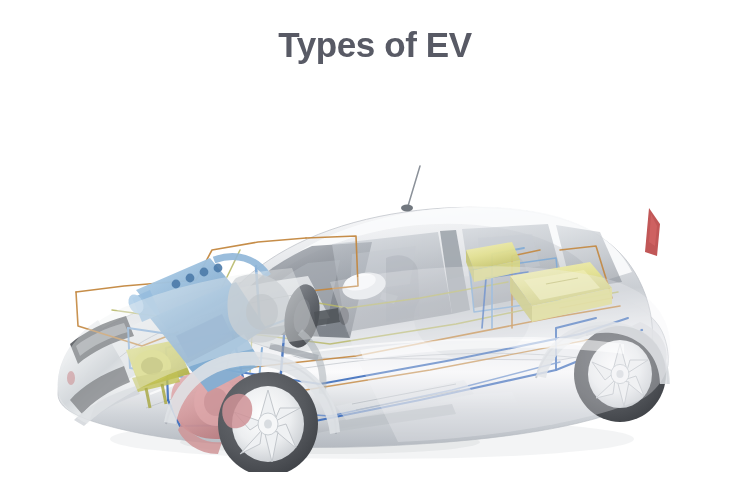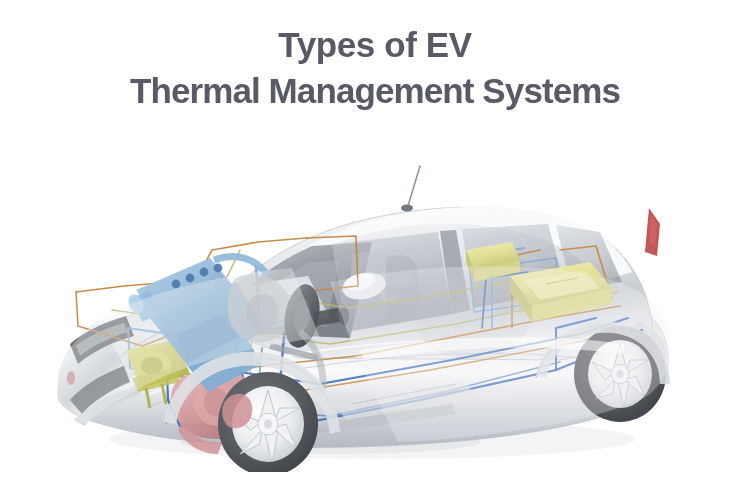--- a/index.html
+++ b/index.html
@@ -32,21 +32,20 @@
   }
   .illus svg{display:block;width:750px;height:340px;}
 </style>
 </head>
 <body>
 
 <div id="root">
 
   <div class="title-block">
     <span class="title-line title-line-1">Types of EV</span>
-    <span class="title-line title-line-2">Thermal Management Systems</span>
   </div>
 
   <div class="illus">
     <svg viewBox="0 0 750 340" xmlns="http://www.w3.org/2000/svg">
       <defs>
 
         <linearGradient id="gBodyTop" x1="0" y1="0" x2="0.25" y2="1">
           <stop offset="0%" stop-color="#fdfdfe"></stop>
           <stop offset="38%" stop-color="#e7e9ec"></stop>
           <stop offset="72%" stop-color="#c9cdd2"></stop>

